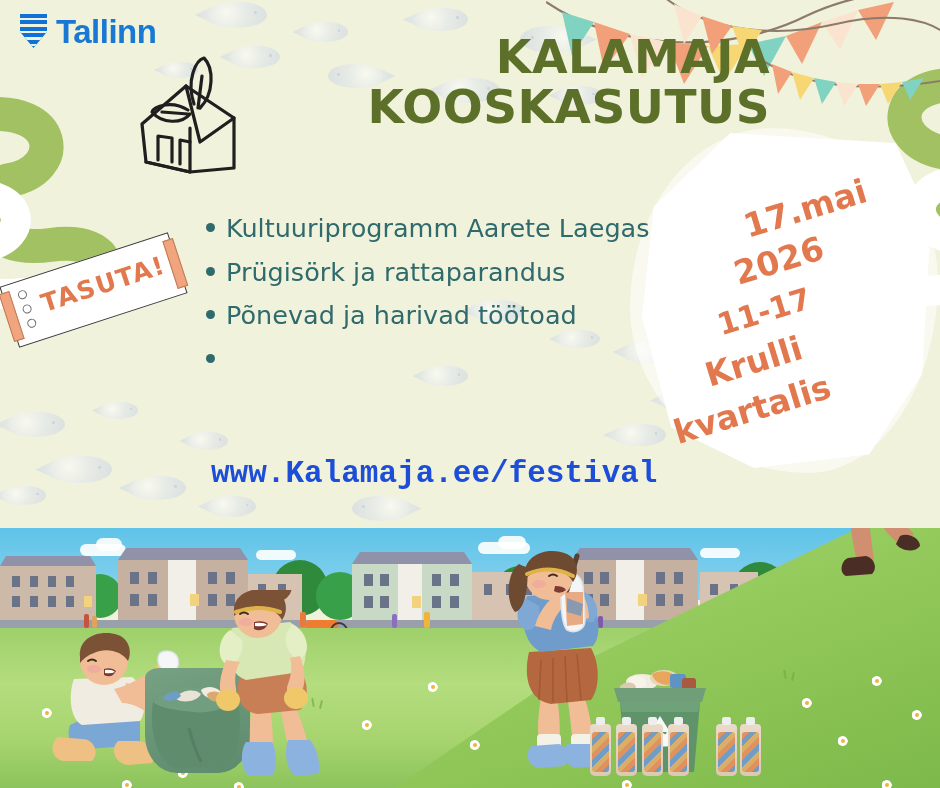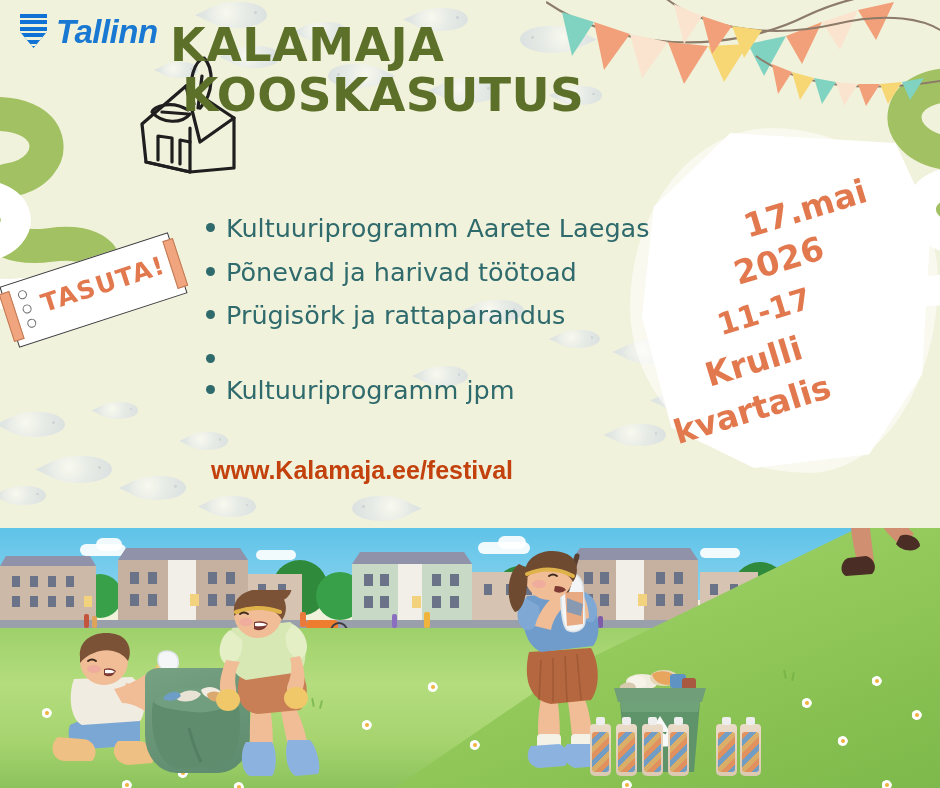--- a/index.html
+++ b/index.html
@@ -36,42 +36,42 @@
     background:#ffffff;
     clip-path:polygon(32% 0%, 88% 3%, 100% 26%, 97% 72%, 79% 96%, 40% 100%, 12% 88%, 2% 55%, 6% 22%);
     filter:blur(0px);
   }
   #date-blob-soft{
     position:absolute;left:630px;top:128px;width:308px;height:345px;
     background:#ffffff;opacity:.55;border-radius:46% 54% 42% 58%/52% 44% 56% 48%;
   }
 
   
-  #tallinn-logo{position:absolute;left:20px;top:14px;display:flex;align-items:center;gap:9px;font-style:italic;}
+  #tallinn-logo{position:absolute;left:20px;top:14px;display:flex;align-items:center;gap:9px;}
   .shield{width:27px;height:34px;position:relative;}
   .shield .sh{
     position:absolute;inset:0;background:#0f72d4;
     clip-path:polygon(0 0,100% 0,100% 52%,50% 100%,0 52%);
   }
   .shield .stripes{
     position:absolute;inset:0;
     background:repeating-linear-gradient(to bottom,
       transparent 0 4px, #f1f2dc 4px 6.5px);
     clip-path:polygon(0 0,100% 0,100% 52%,50% 100%,0 52%);
   }
   #tallinn-word{font-size:33px;font-weight:700;color:#1878d2;letter-spacing:-.5px;line-height:1;}
 
   
   #house-mark{position:absolute;left:128px;top:52px;width:124px;height:126px;}
 
   
   #bunting{position:absolute;right:-6px;top:-6px;width:400px;height:120px;}
 
   
-  #title-block{position:absolute;left:170px;top:22px;width:600px;text-align:left;}
+  #title-block{position:absolute;left:170px;top:34px;width:600px;text-align:right;}
   .title-line{
     color:#5d7029;font-weight:800;line-height:1.02;
     font-family:"DejaVu Sans", sans-serif;
     letter-spacing:.5px;
     text-transform:uppercase;
   }
   #title1{font-size:46px;}
   #title2{font-size:48px;margin-top:2px;}
   #title3{font-size:47px;margin-top:2px;padding-left:12px;}
 
@@ -80,22 +80,22 @@
   .bullet{
     display:flex;align-items:flex-start;gap:11px;
     color:#2f6a6c;font-size:25.5px;line-height:1.28;
     margin-bottom:11px;font-family:"DejaVu Sans", sans-serif;
   }
   .bullet .dot{width:9px;height:9px;border-radius:50%;background:#2f6a6c;margin-top:11px;flex:none;}
 
   
   #url{
     position:absolute;left:211px;top:456px;
-    color:#c2410c;font-size:25px;font-weight:700;
-    font-family:Liberation Sans, sans-serif;
+    color:#1d4ed8;font-size:31px;font-weight:700;
+    font-family:Liberation Mono, monospace;
   }
 
   
   #ticket{
     position:absolute;left:5px;top:258px;width:175px;height:62px;
     background:#ffffff;border:1.6px solid #3a3a3a;
     transform:rotate(-18deg);
   }
   #ticket .endbar{position:absolute;top:6px;bottom:6px;width:9px;background:#f0a57e;border:1px solid #c07a55;}
   #ticket .endbar.l{left:-4px;}
@@ -447,32 +447,28 @@
     <div class="title-line" id="title3">Kooskasutus</div>
   </div>
 
   <div id="bullets">
     <div class="bullet">
       <span class="dot"></span>
       <span>Kultuuriprogramm Aarete Laegas</span>
     </div>
     <div class="bullet">
       <span class="dot"></span>
-      <span>Põnevad ja harivad töötoad</span>
+      <span>Prügisörk ja rattaparandus</span>
     </div>
     <div class="bullet">
       <span class="dot"></span>
-      <span>Prügisörk ja rattaparandus</span>
+      <span>Põnevad ja harivad töötoad</span>
     </div>
     <div class="bullet">
       <span class="dot"></span>
-    </div>
-    <div class="bullet">
-      <span class="dot"></span>
-      <span>Kultuuriprogramm jpm</span>
     </div>
   </div>
 
   <a id="url" href="#" style="text-decoration:none;">www.Kalamaja.ee/festival</a>
 
   <div id="ticket">
     <span class="endbar l"></span>
     <span class="endbar r"></span>
     <span class="holes">
         <i></i>

